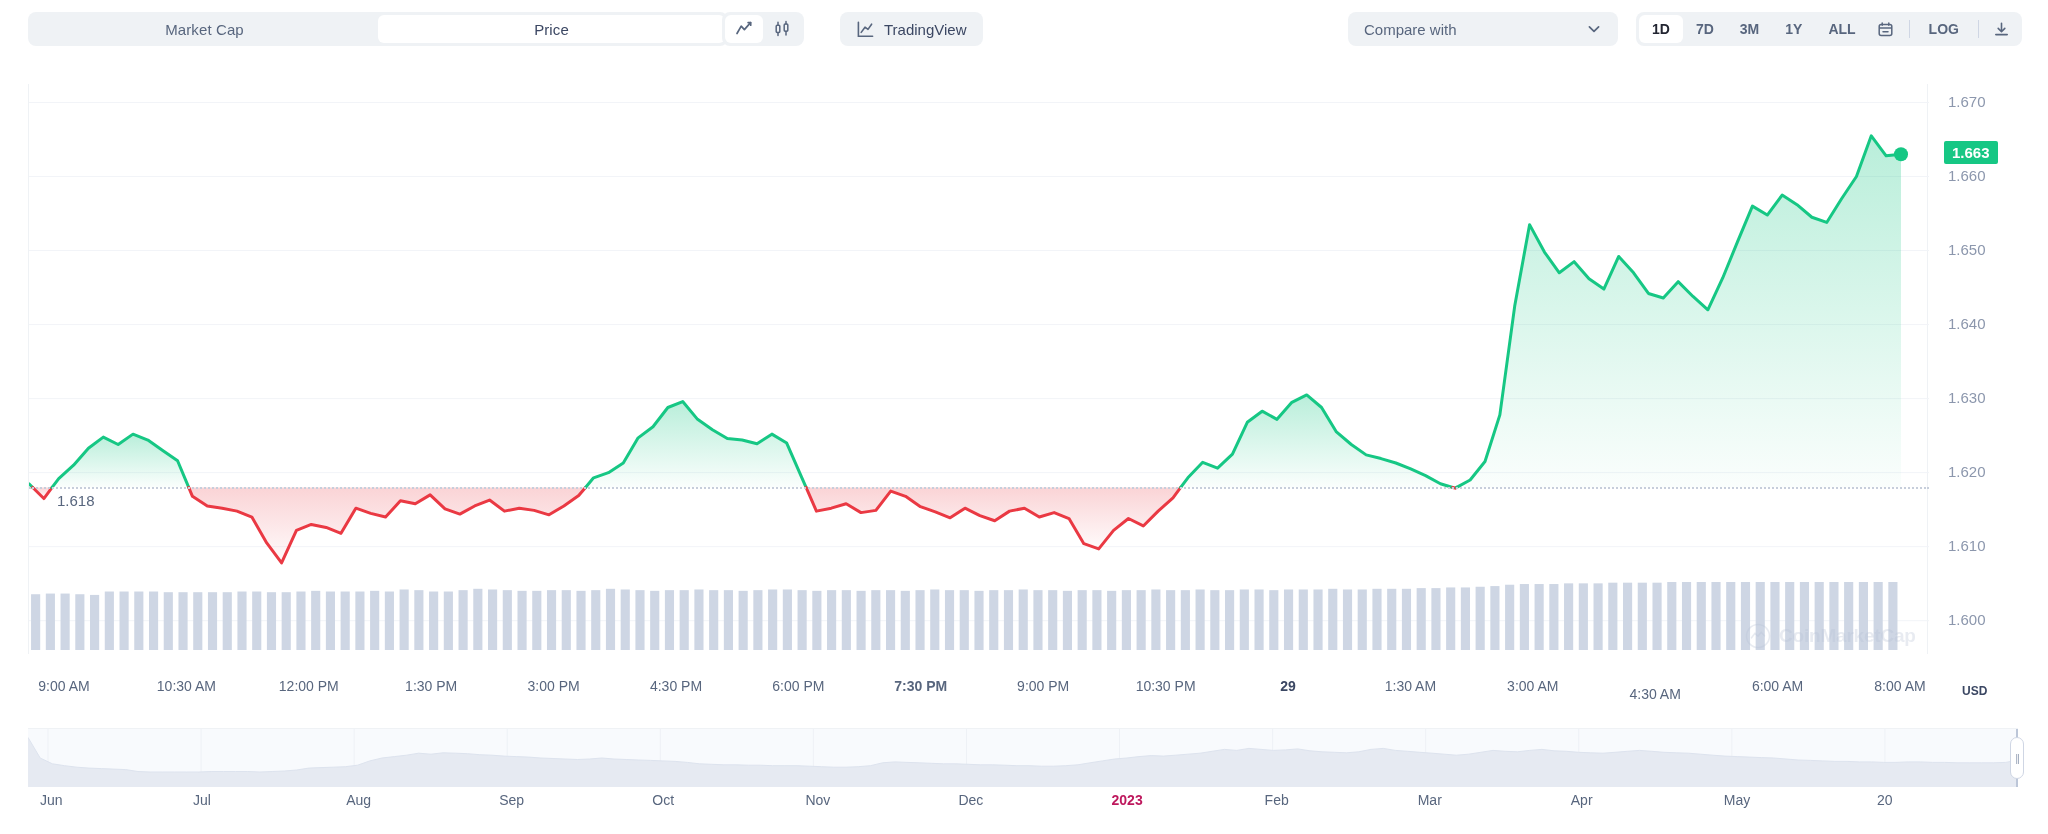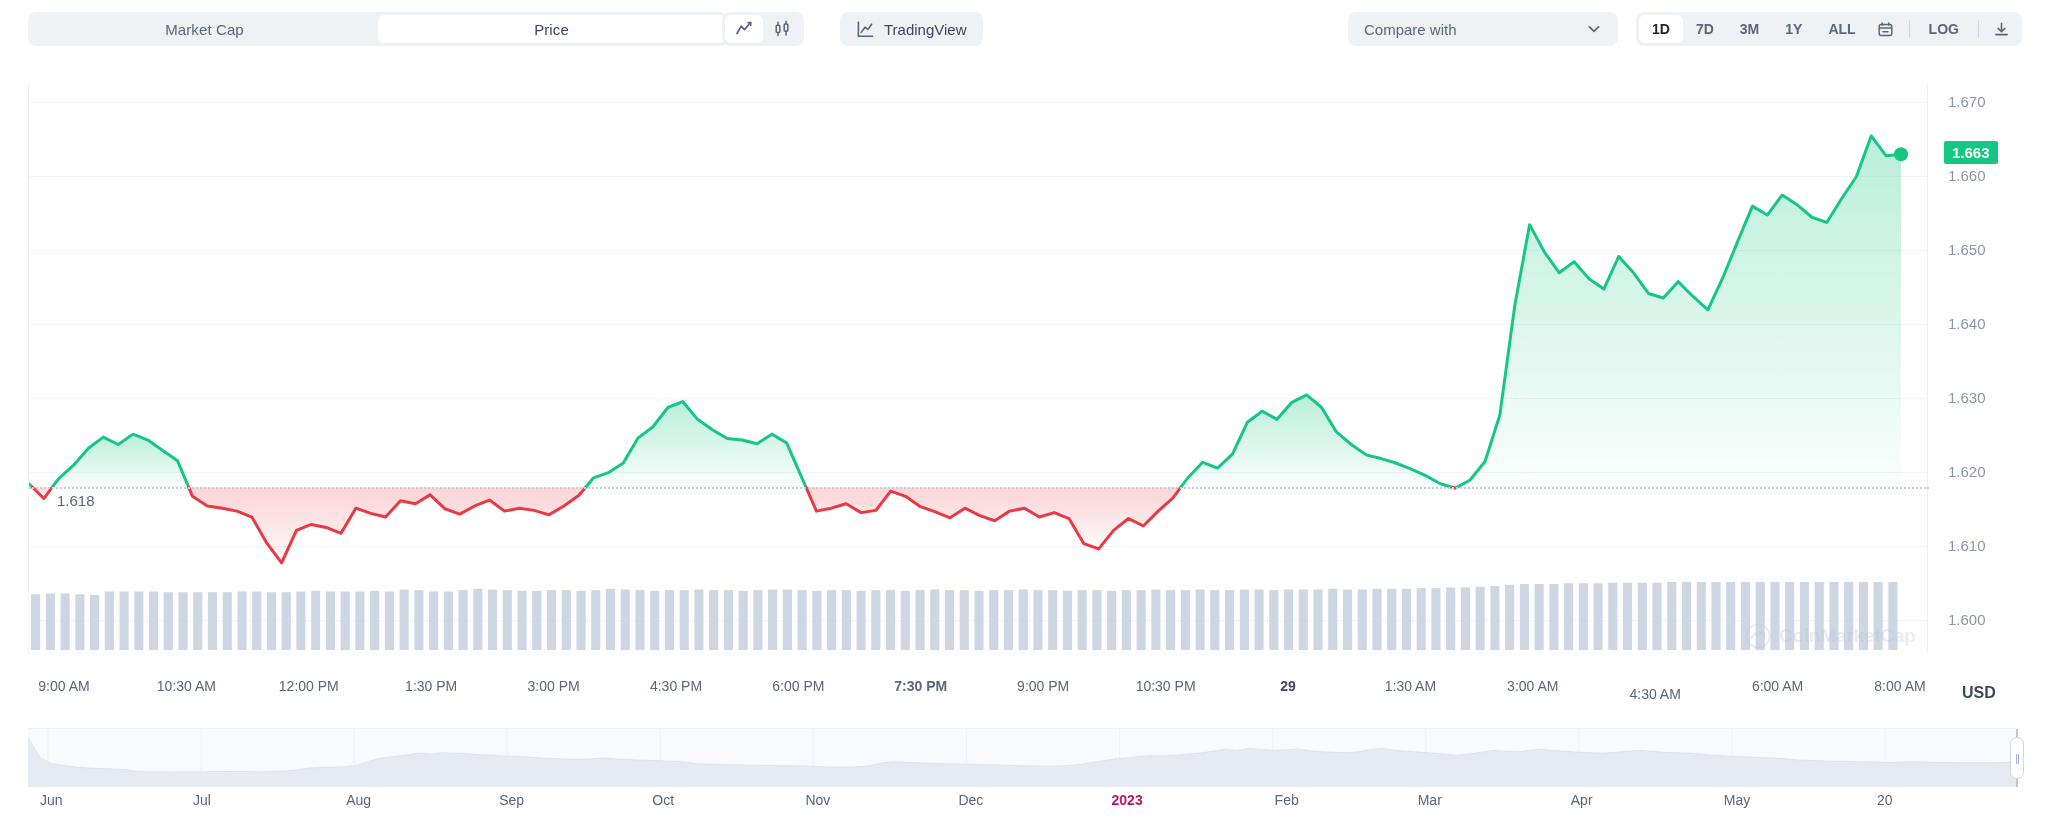--- a/index.html
+++ b/index.html
@@ -99,21 +99,21 @@
   .y-tick {
     position: absolute; left: 0; font-size: 15px; color: #8c97ad; white-space: nowrap;
   }
   .y-current {
     position: absolute; left: -4px;
     background: #16c784; color: #fff;
     font-size: 15px; font-weight: bold;
     padding: 3px 8px; border-radius: 2px; white-space: nowrap;
   }
   .usd-label {
-    position: absolute; left: 1962px; font-size: 16px; font-weight: bold; color: #3b4763;
+    position: absolute; left: 1962px; font-size: 12px; font-weight: bold; color: #3b4763;
   }
 
   .x-axis { position: absolute; left: 0; top: 620px; width: 1716px; height: 30px; margin-left: 16px; }
   .x-tick {
     position: absolute; font-size: 14px; color: #58667e; white-space: nowrap;
     transform: translateX(-50%);
   }
   .x-tick.bold { font-weight: bold; color: #3b4763; }
 
   
@@ -497,20 +497,20 @@
   </div>
   <div class="nav-axis" id="nav-axis">
       <div class="nav-tick" style="left: 40px;">Jun</div>
       <div class="nav-tick" style="left: 193.077px;">Jul</div>
       <div class="nav-tick" style="left: 346.154px;">Aug</div>
       <div class="nav-tick" style="left: 499.231px;">Sep</div>
       <div class="nav-tick" style="left: 652.308px;">Oct</div>
       <div class="nav-tick" style="left: 805.385px;">Nov</div>
       <div class="nav-tick" style="left: 958.462px;">Dec</div>
       <div class="nav-tick bold" style="left: 1111.54px;">2023</div>
-      <div class="nav-tick" style="left: 1264.62px; margin-left: 10px;">Feb</div>
+      <div class="nav-tick" style="left: 1264.62px;">Feb</div>
       <div class="nav-tick" style="left: 1417.69px;">Mar</div>
       <div class="nav-tick" style="left: 1570.77px;">Apr</div>
       <div class="nav-tick" style="left: 1723.85px;">May</div>
       <div class="nav-tick" style="left: 1876.92px;">20</div>
     </div>
 
 </div>
 
 </body></html>

